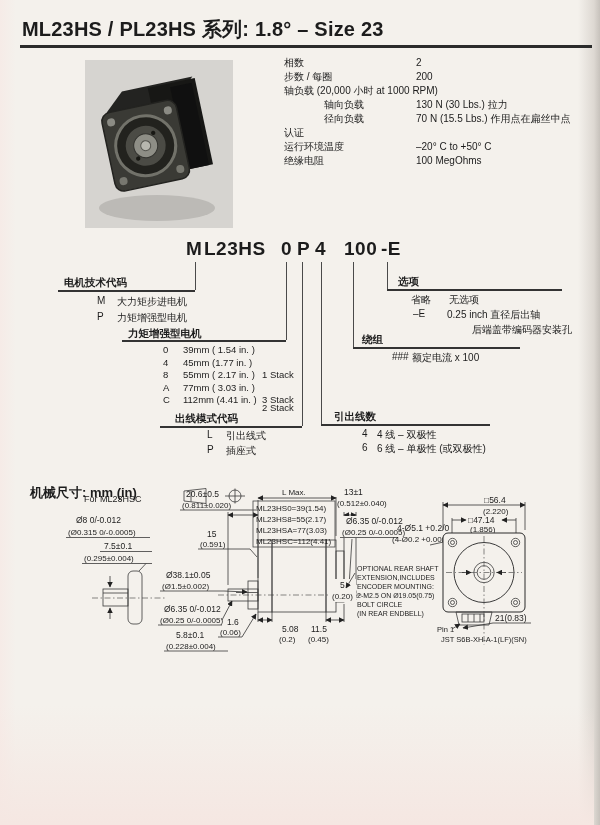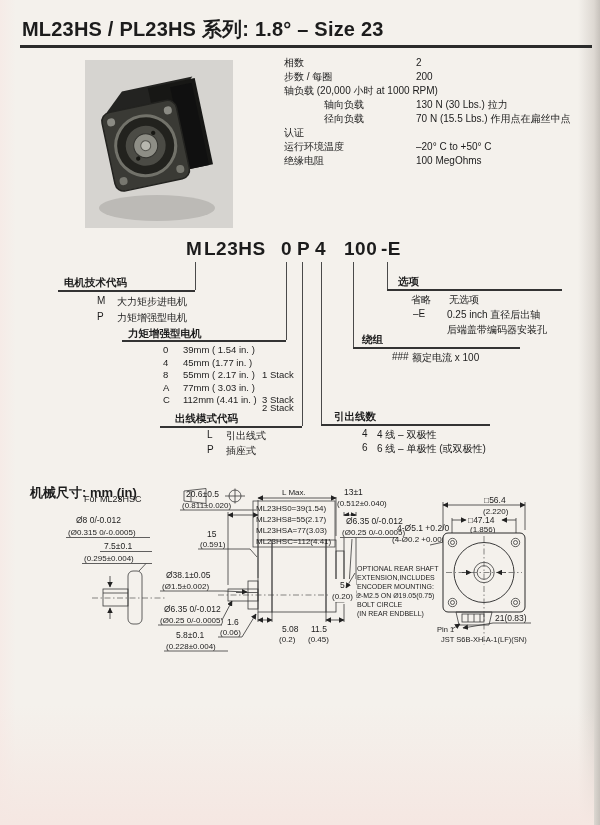--- a/index.html
+++ b/index.html
@@ -149,21 +149,21 @@
   <div class="cd" style="left:377px;top:428px">4 线 – 双极性</div>
   <div class="cd" style="left:362px;top:442px">6</div>
   <div class="cd" style="left:377px;top:442px">6 线 – 单极性 (或双极性)</div>
 
   <div class="hdr" style="left:398px;top:275px">选项</div>
   <div class="hl" style="left:387px;top:289px;width:175px"></div>
   <div class="cd" style="left:411px;top:293px">省略</div>
   <div class="cd" style="left:449px;top:293px">无选项</div>
   <div class="cd" style="left:413px;top:308px">–E</div>
   <div class="cd" style="left:447px;top:308px">0.25 inch 直径后出轴</div>
-  <div class="cd" style="left:447px;top:323px">后端盖带编码器安装孔</div>
+  <div class="cd" style="left:472px;top:323px">后端盖带编码器安装孔</div>
 
   <div class="hdr" style="left:362px;top:333px">绕组</div>
   <div class="hl" style="left:353px;top:347px;width:167px"></div>
   <div class="cd" style="left:392px;top:351px">###</div>
   <div class="cd" style="left:412px;top:351px">额定电流 x 100</div>
 
   <div class="mech-h">机械尺寸: mm (in)</div>
   <svg class="abs" style="left:180px;top:488px" width="80" height="16" viewBox="0 0 80 16">
     <polygon points="4,3 26,0.5 26,15.5 4,13" class="th"></polygon>
     <line x1="11" y1="2.4" x2="11" y2="13.6" class="th"></line>

